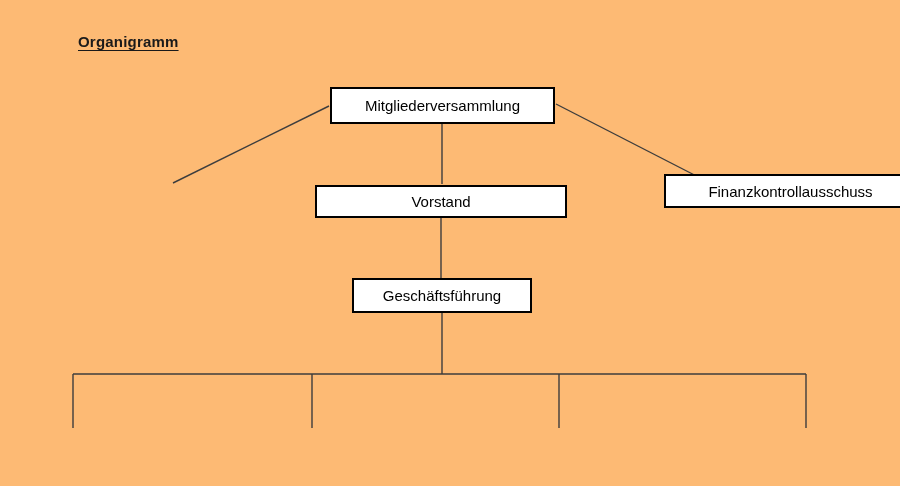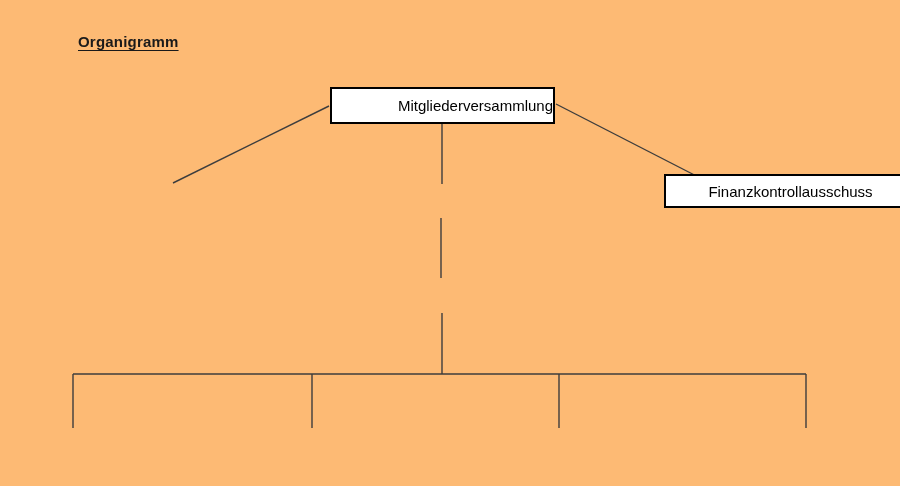--- a/index.html
+++ b/index.html
@@ -39,21 +39,21 @@
     position: absolute;
     box-sizing: border-box;
     border: 2px solid #000000;
     background: #ffffff;
     display: flex;
     align-items: center;
     justify-content: center;
     font-size: 15px;
     white-space: nowrap;
   }
-  .n-mitglieder  { left: 330px; top:  87px; width: 225px; height: 37px; justify-content: flex-end; }
+  .n-mitglieder  { left: 330px; top:  87px; width: 225px; height: 37px; }
   .n-kindes      { left:  32px; top: 184px; width: 233px; height: 34px; }
   .n-vorstand    { left: 315px; top: 185px; width: 252px; height: 33px; }
   .n-finanz      { left: 620px; top: 174px; width: 253px; height: 34px; margin-left: 44px; }
   .n-geschaefts  { left: 352px; top: 278px; width: 180px; height: 35px; }
   .n-projekt     { left:  40px; top: 428px; width: 802px; height: 35px; border-width: 2.5px; }
   .n-projekt .node-label { transform: scaleX(0.92); }
 </style>
 </head>
 <body>
 
@@ -72,20 +72,26 @@
     <line x1="312" y1="374" x2="312" y2="428" stroke-width="1.4" stroke="#3d3d3d"></line>
     <line x1="559" y1="374" x2="559" y2="428" stroke-width="1.4" stroke="#3d3d3d"></line>
     <line x1="806" y1="374" x2="806" y2="428" stroke-width="1.4" stroke="#3d3d3d"></line>
   </svg>
 
   <div class="node n-mitglieder">
     <span class="node-label">Mitgliederversammlung</span>
   </div>
 
 
+  <div class="node n-vorstand">
+    <span class="node-label">Vorstand</span>
+  </div>
 
   <div class="node n-finanz">
     <span class="node-label">Finanzkontrollausschuss</span>
   </div>
 
+  <div class="node n-geschaefts">
+    <span class="node-label">Geschäftsführung</span>
+  </div>
 
 
 </div>
 
 </body></html>

